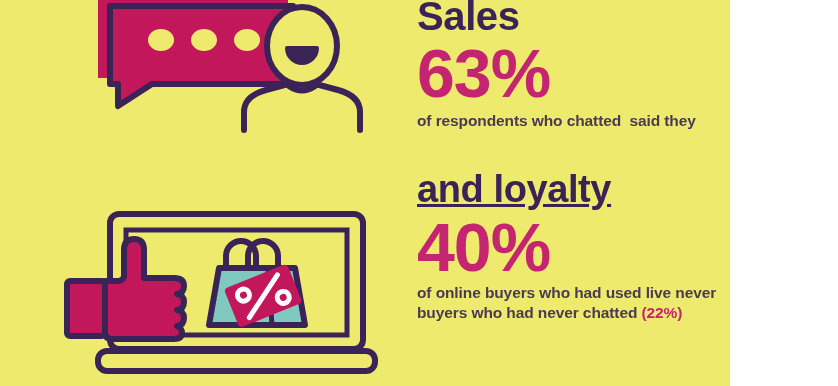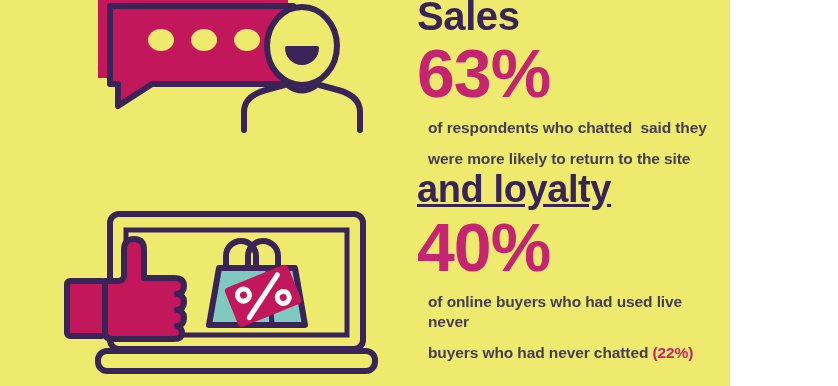--- a/index.html
+++ b/index.html
@@ -58,21 +58,21 @@
     line-height: 1.0;
     letter-spacing: -1px;
     margin: 0;
   }
   .body-copy {
     color: #4a3a52;
     font-size: 15.5px;
     line-height: 1.30;
     font-weight: 600;
     letter-spacing: -0.1px;
-    margin: 11px;
+    margin: 0;
     white-space: pre-wrap;
   }
   .emph {
     color: #c42470;
     font-weight: bold;
   }
 
   
   #sales-art   { left: 96px;  top: -4px; }
   #sales-text  { top: -4px; }
@@ -115,21 +115,20 @@
 
         <path d="M191,52 A15,15 0 0 0 221,52 Z" fill="#3a2357" stroke="#3a2357" stroke-width="4" stroke-linejoin="round"></path>
       </g>
     </svg>
   </div>
 
   <div class="text-col" id="sales-text">
     <p class="heading sales" id="sales-heading">Sales</p>
     <p class="bignum" id="sales-number">63%</p>
     <p class="body-copy">of respondents who chatted  said they</p>
-    <p class="body-copy">were more likely to return to the site</p>
   </div>
 
   <div class="art-col" id="loyalty-art">
     <svg width="345" height="190" viewBox="0 0 345 190">
 
       <rect x="48" y="16" width="253" height="135" rx="9" ry="9" fill="#eeea6e" stroke="#3a2357" stroke-width="6"></rect>
 
       <rect x="64" y="32" width="221" height="105" fill="#eeea6e" stroke="#3a2357" stroke-width="5"></rect>
 
       <rect x="36" y="153" width="277" height="20" rx="9" ry="9" fill="#eeea6e" stroke="#3a2357" stroke-width="6"></rect>

